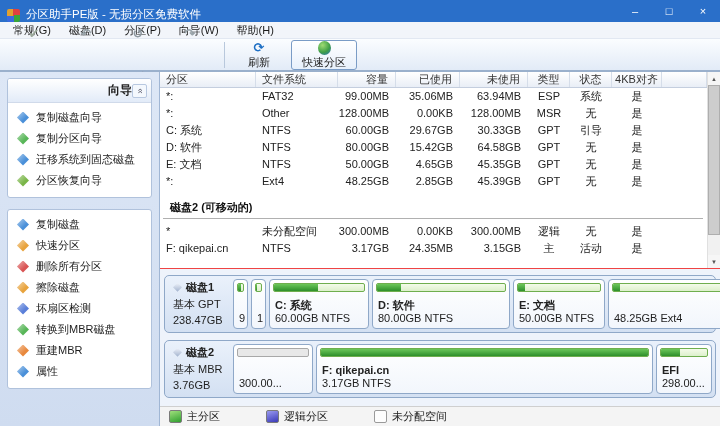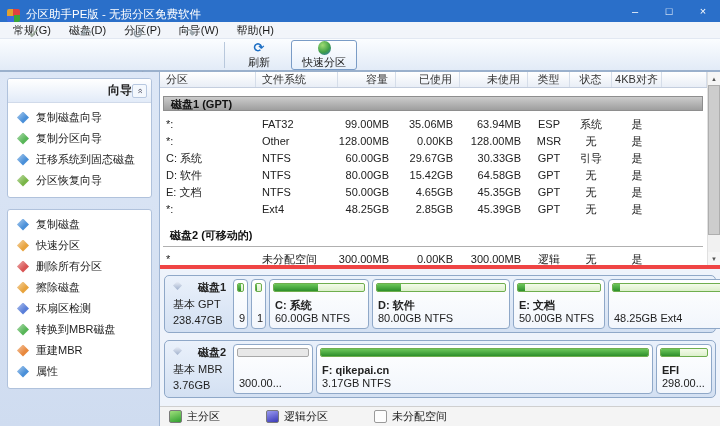--- a/index.html
+++ b/index.html
@@ -45,21 +45,21 @@
   .collapse-btn { width:15px; height:14px; border:1px solid #b8c8e0; border-radius:2px; background:#f4f8fd; display:grid; place-items:center; color:#556; font-size:9px; }
   .collapse-btn span { transform:rotate(-90deg); display:block; line-height:0; }
   .panel-items { padding:4px 0 6px 0; }
   .side-item { display:flex; align-items:center; gap:7px; padding:3px 4px 3px 9px; color:#1c1c1c; }
   .side-icon { width:12px; height:12px; flex:none; clip-path:polygon(50% 0,100% 50%,50% 100%,0 50%); }
 
   
   .content { flex:1; display:flex; flex-direction:column; min-width:0; background:#eef3fb; }
 
   
-  .table-area { height:197px; flex:none; background:#fff; position:relative; padding-right:13px; overflow:hidden; border-bottom:4px solid #ef4444; }
+  .table-area { height:197px; flex:none; background:#fff; position:relative; padding-right:13px; overflow:hidden; border-bottom:1px solid #ef4444; }
   .grid-row { display:grid; grid-template-columns:96px 82px 58px 64px 68px 42px 42px 50px 1fr; }
   .thead { height:16px; background:linear-gradient(#ffffff,#e9eef6); border-bottom:1px solid #c4cede; }
   .thead .cell { line-height:15px; border-right:1px solid #d5dde9; color:#333; }
   .cell { overflow:hidden; white-space:nowrap; }
   .a-left   { text-align:left;  padding-left:6px; }
   .a-right  { text-align:right; padding-right:7px; }
   .a-center { text-align:center; }
   .trow .cell { line-height:17px; height:17px; }
   .group-header { font-weight:bold; font-size:11px; color:#111; }
   .group-header.selected { margin:8px 4px 5px 3px; height:15px; line-height:14px; padding-left:7px;
@@ -70,21 +70,21 @@
   .vscroll { position:absolute; top:0; right:0; width:13px; height:100%; background:#f1f1f1; border-left:1px solid #e0e0e0; }
   .vs-arrow { height:13px; display:grid; place-items:center; font-size:6px; color:#555; background:#f6f6f6; }
   .vs-arrow.down { position:absolute; bottom:0; left:0; right:0; }
   .vs-thumb { position:absolute; top:13px; left:0; right:0; height:150px; background:#cdcdcd; border:1px solid #aeaeae; }
 
   
   .diskmap { flex:1; padding:6px 4px 4px 4px; display:flex; flex-direction:column; gap:7px; min-height:0; }
   .drow { display:flex; gap:3px; padding:3px; height:58px; flex:none; border:1px solid #8fa8c8; border-radius:5px;
           background:linear-gradient(#eaf1fb,#d3e0f2); }
   .dinfo { width:62px; flex:none; display:flex; flex-direction:column; justify-content:space-between; padding:2px 0 2px 5px; line-height:1.15; }
-  .dname { font-weight:bold; display:flex; gap:16px; }
+  .dname { font-weight:bold; display:flex; align-items:center; gap:4px; }
   .dicon { width:9px; height:9px; clip-path:polygon(50% 0,100% 50%,50% 100%,0 50%); background:linear-gradient(#eef2fa,#9fb0cc); flex:none; }
   .pblock { border:1px solid #8fa8c8; border-radius:4px; background:linear-gradient(#ffffff,#f2f6fc); display:flex; flex-direction:column; overflow:hidden; flex:none; }
   .pblock.grow { flex:1; }
   .usage { height:9px; margin:3px 3px 0 3px; border:1px solid #6fae4e; border-radius:2px; background:linear-gradient(#f4fbe9,#ddf0cc); overflow:hidden; flex:none; }
   .usage-fill { height:100%; background:linear-gradient(#6cc75a,#2e8f2b); }
   .pblock.unallocated .usage { border-color:#a8a8a8; background:#e8e8e8; }
   .pbody { flex:1; display:flex; flex-direction:column; justify-content:flex-end; padding:0 2px 3px 5px; overflow:hidden; white-space:nowrap; line-height:1.2; }
   .pname { font-weight:bold; }
 
   
@@ -221,21 +221,20 @@
             <div class="cell a-left">文件系统</div>
             <div class="cell a-right">容量</div>
             <div class="cell a-right">已使用</div>
             <div class="cell a-right">未使用</div>
             <div class="cell a-center">类型</div>
             <div class="cell a-center">状态</div>
             <div class="cell a-center">4KB对齐</div>
             <div class="cell"></div>
           </div>
         <div id="tbody">
-            <div class="group-header selected">磁盘1  (GPT)</div>
             <div class="trow grid-row">
               <div class="cell a-left">*:</div>
               <div class="cell a-left">FAT32</div>
               <div class="cell a-right">99.00MB</div>
               <div class="cell a-right">35.06MB</div>
               <div class="cell a-right">63.94MB</div>
               <div class="cell a-center">ESP</div>
               <div class="cell a-center">系统</div>
               <div class="cell a-center">是</div>
               <div class="cell"></div>

